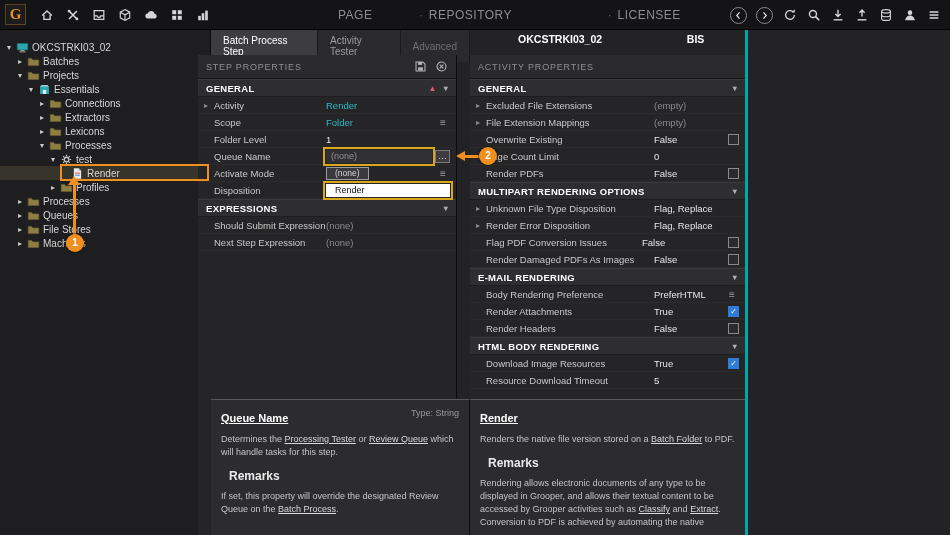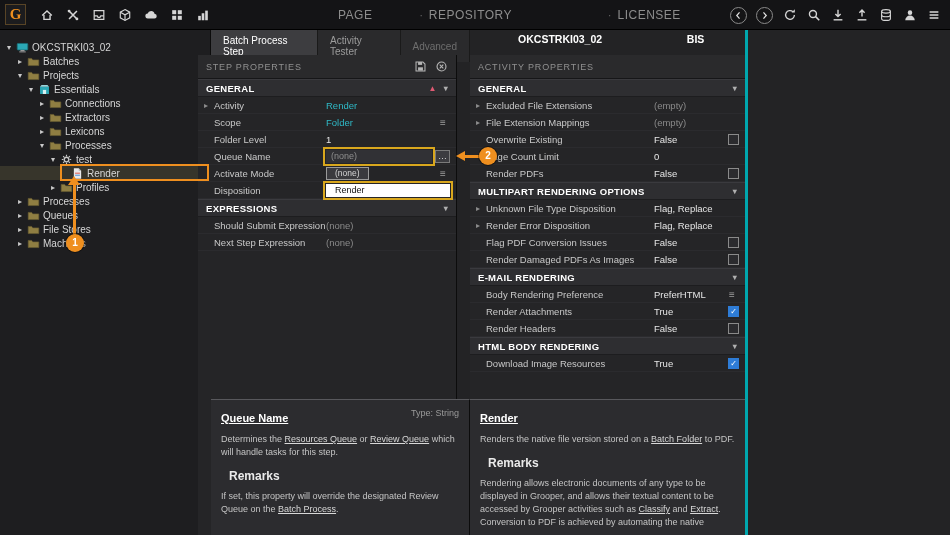--- a/index.html
+++ b/index.html
@@ -502,21 +502,21 @@
         <span class="lbl" style="width:168px">Unknown File Type Disposition</span>
         <span class="val plain">Flag, Replace</span>
       </div>
       <div class="prop-row">
         <span class="exp">▸</span>
         <span class="lbl" style="width:168px">Render Error Disposition</span>
         <span class="val plain">Flag, Replace</span>
       </div>
       <div class="prop-row">
         <span class="exp"></span>
-        <span class="lbl" style="width:168px">Flag PDF Conversion Issues</span>
+        <span class="lbl" style="width:156px">Flag PDF Conversion Issues</span>
         <span class="val plain">False</span>
         <span class="cb"></span>
       </div>
       <div class="prop-row">
         <span class="exp"></span>
         <span class="lbl" style="width:168px">Render Damaged PDFs As Images</span>
         <span class="val plain">False</span>
         <span class="cb"></span>
       </div>
       <div class="section-row">
@@ -546,26 +546,31 @@
         <span>HTML BODY RENDERING</span>
         <span class="sp"></span>
         <span class="chev">▾</span>
       </div>
       <div class="prop-row">
         <span class="exp"></span>
         <span class="lbl" style="width:168px">Download Image Resources</span>
         <span class="val plain">True</span>
         <span class="cb on">✓</span>
       </div>
+      <div class="prop-row">
+        <span class="exp"></span>
+        <span class="lbl" style="width:168px">Resource Download Timeout</span>
+        <span class="val plain">5</span>
+      </div>
     </div>
 </div>
 
 <div id="step-help" class="help">
     <div><span class="help-type">Type: String</span><span class="help-title">Queue Name</span></div>
-    <p>Determines the <span class="link">Resources Queue</span> or <span class="link">Review Queue</span> which will handle tasks for this step.</p>
+    <p>Determines the <span class="link">Processing Tester</span> or <span class="link">Review Queue</span> which will handle tasks for this step.</p>
     <div class="remarks">Remarks</div>
     <p>If set, this property will override the designated Review Queue on the <span class="link">Batch Process</span>.</p>
   </div>
 <div id="activity-help" class="help">
     <div><span class="help-title">Render</span></div>
     <p>Renders the native file version stored on a <span class="link">Batch Folder</span> to PDF.</p>
     <div class="remarks">Remarks</div>
     <p>Rendering allows electronic documents of any type to be displayed in Grooper, and allows their textual content to be accessed by Grooper activities such as <span class="link">Classify</span> and <span class="link">Extract</span>. Conversion to PDF is achieved by automating the native</p>
   </div>
 

